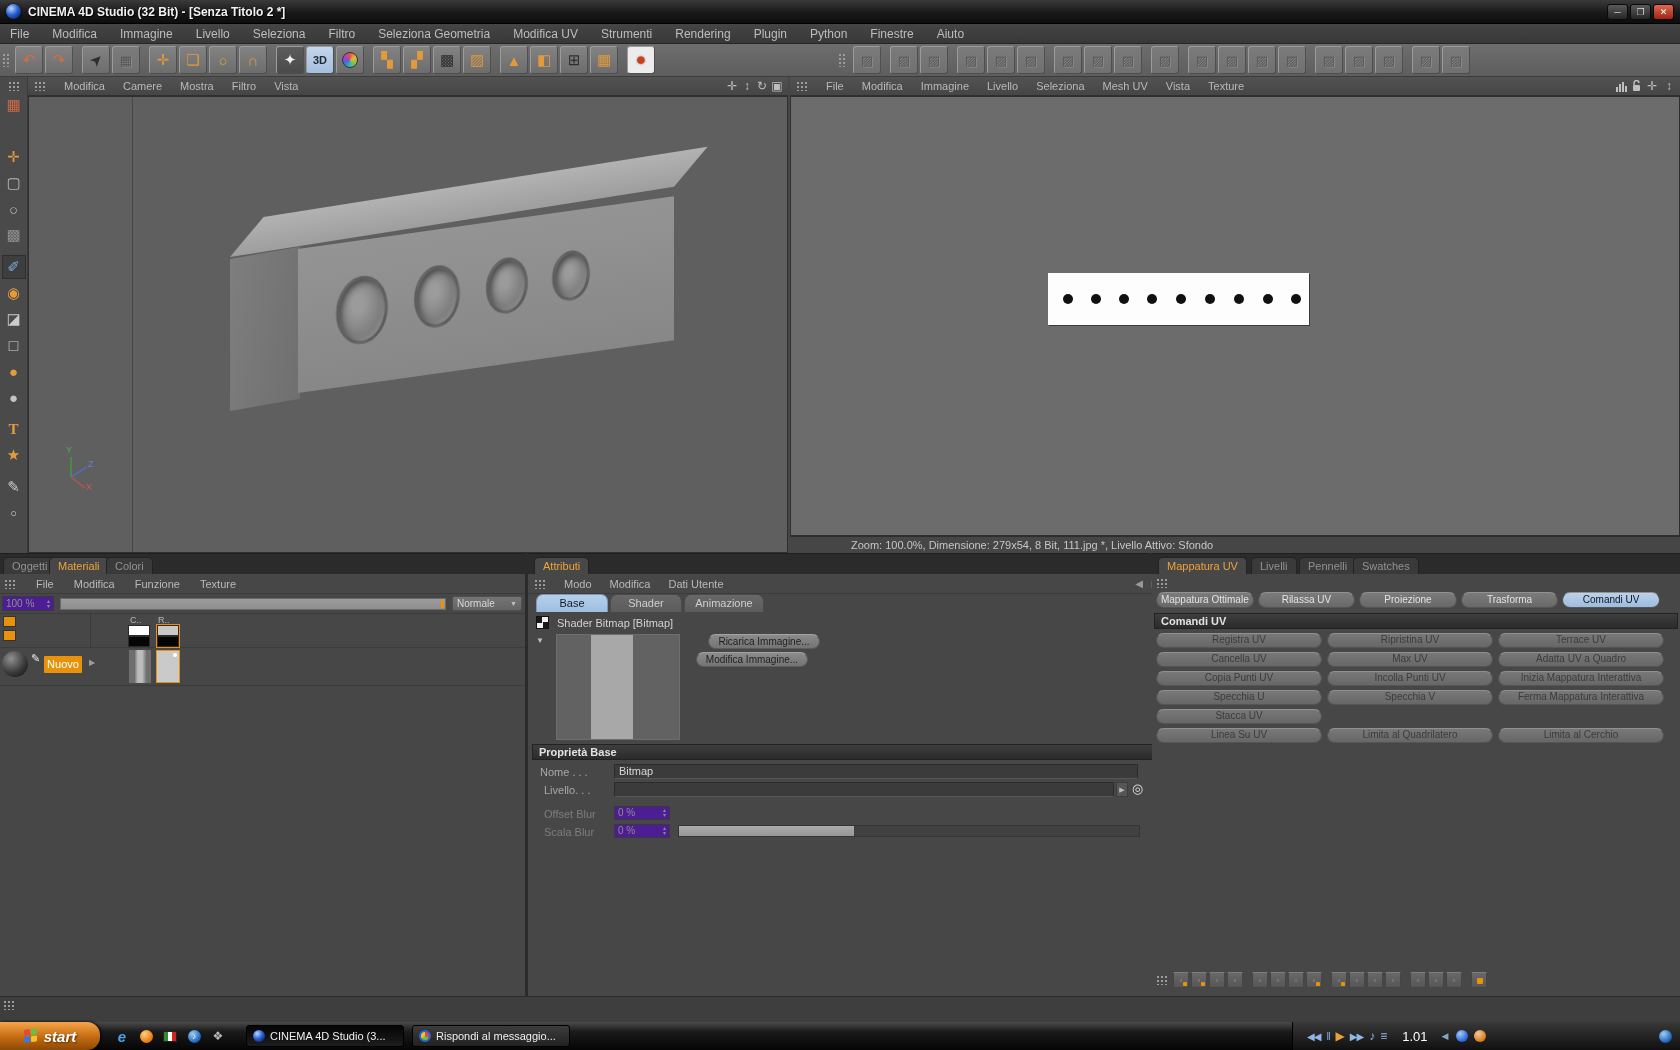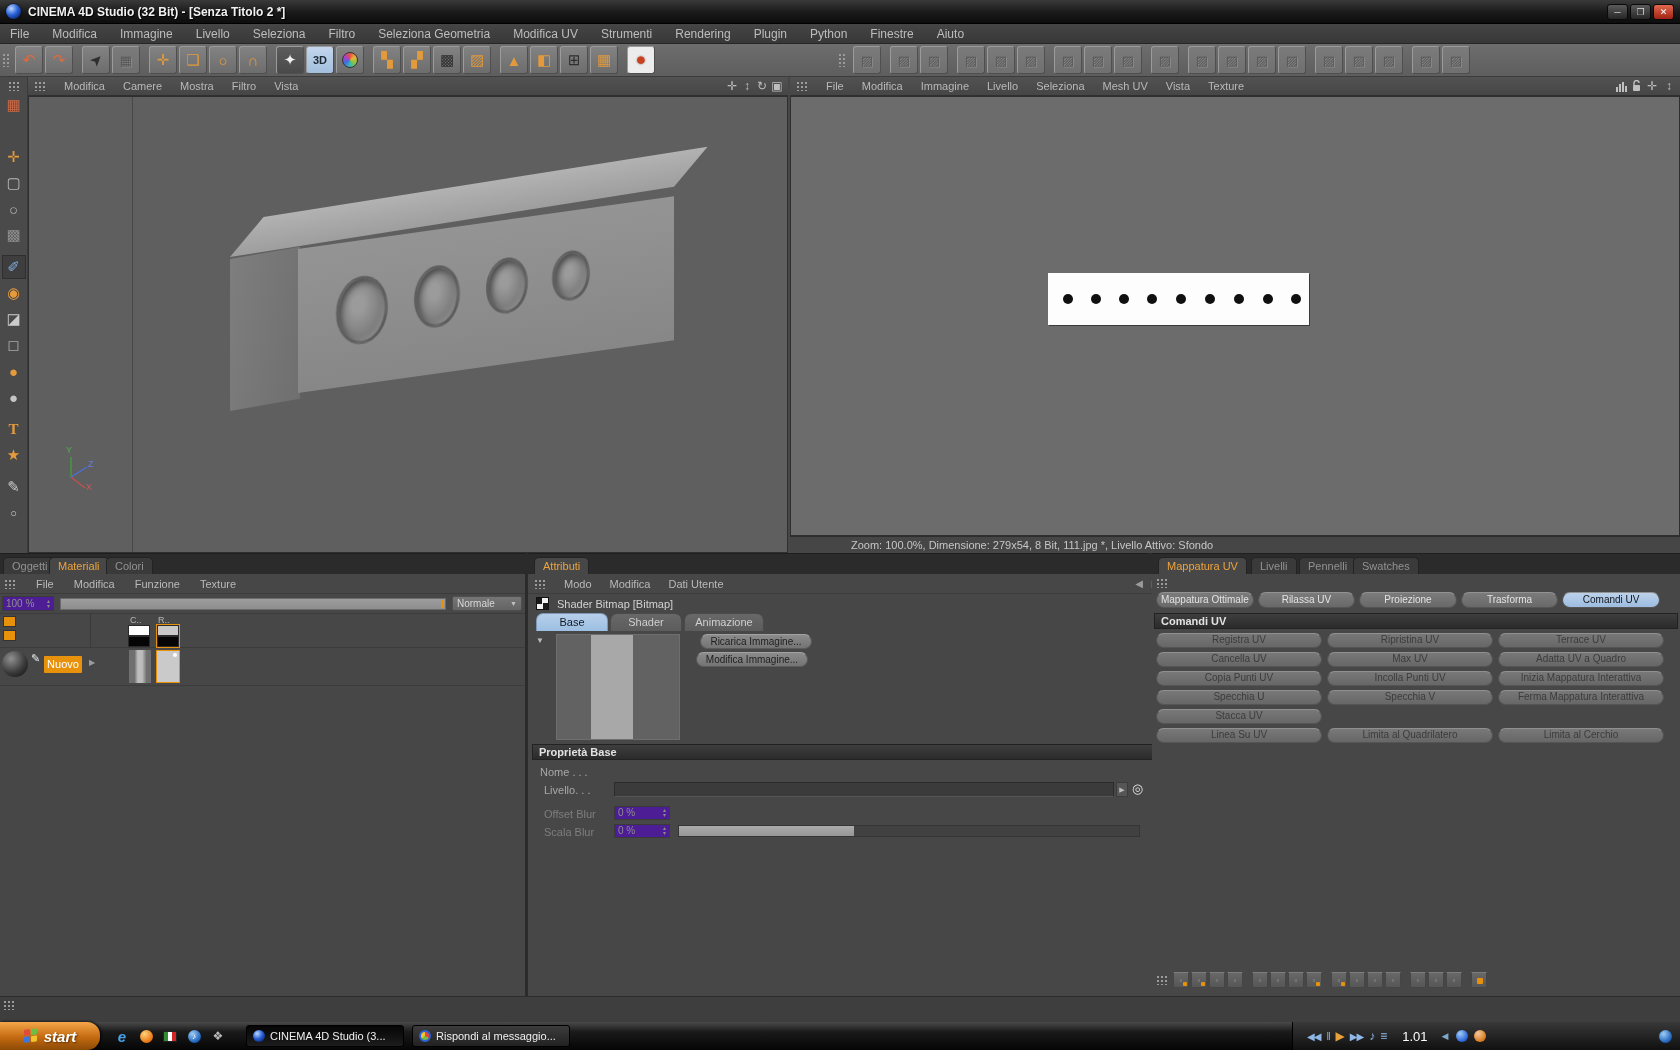--- a/index.html
+++ b/index.html
@@ -451,38 +451,39 @@
       <span>
           <svg width="10" height="12" viewBox="0 0 10 12">
             <path d="M2.5 5 V3.4 a2.5 2.5 0 0 1 5 0 V5" fill="none" stroke="#bdbdbd" stroke-width="1.3"></path>
             <rect x="1.5" y="5" width="7" height="6" rx="1" fill="#bdbdbd"></rect>
           </svg>
         </span>
       <span style="color:#bdbdbd;font-size:11px">8</span>
       <span style="color:#bdbdbd;font-size:11px">⊞</span>
     </span>
   </div>
-  <div style="display:flex;align-items:center;gap:8px;height:19px;padding-left:8px">
-    <span class="checker"></span>
-    <span style="color:#d2d2d2;font-size:11px">Shader Bitmap [Bitmap]</span>
-  </div>
   <div style="position:relative;height:19px">
     <div class="atab on" style="left:8px;width:72px">Base</div>
     <div class="atab" style="left:82px;width:72px">Shader</div>
     <div class="atab" style="left:156px;width:80px">Animazione</div>
   </div>
+  <div style="display:flex;align-items:center;gap:8px;height:19px;padding-left:8px">
+    <span class="checker"></span>
+    <span style="color:#d2d2d2;font-size:11px">Shader Bitmap [Bitmap]</span>
+  </div>
   <div style="position:relative;height:112px">
     <span class="abs" style="left:8px;top:4px;color:#bdbdbd;font-size:8px">▼</span>
     <div class="abs" style="left:28px;top:2px;width:124px;height:106px;border:1px solid #6e6e6e;background:linear-gradient(90deg,#626262 0 28%,#a8a8a8 28% 62%,#626262 62%)"></div>
-    <div class="abs btn" style="left:172px;top:2px;width:112px;height:15px">Ricarica Immagine...</div>
+    <div class="abs btn" style="left:180px;top:2px;width:112px;height:15px">Ricarica Immagine...</div>
     <div class="abs btn" style="left:168px;top:20px;width:112px;height:15px">Modifica Immagine...</div>
   </div>
   <div class="sec" style="margin:0 4px;height:16px">Proprietà Base</div>
   <div style="position:relative;height:120px">
     <span class="abs lbl" style="left:12px;top:6px">Nome . . .</span>
+    <div class="abs fld" style="left:86px;top:4px;width:524px;height:15px">Bitmap</div>
     <span class="abs lbl" style="left:16px;top:24px">Livello. . .</span>
     <div class="abs fld" style="left:86px;top:22px;width:500px;height:15px"></div>
     <div class="abs" style="left:588px;top:22px;width:12px;height:15px;background:#565656;border:1px solid #3c3c3c;color:#bdbdbd;font-size:7px;text-align:center;line-height:13px">▶</div>
     <span class="abs" style="left:604px;top:21px;color:#e0e0e0;font-size:13px">◎</span>
     <span class="abs lbl dis" style="left:16px;top:48px">Offset Blur</span>
     <div class="abs stp" style="left:86px;top:46px;width:56px;height:14px">
       <span>0 %</span>
       <span style="display:flex;flex-direction:column">
           <span class="ar">▴</span>
           <span class="ar">▾</span>

